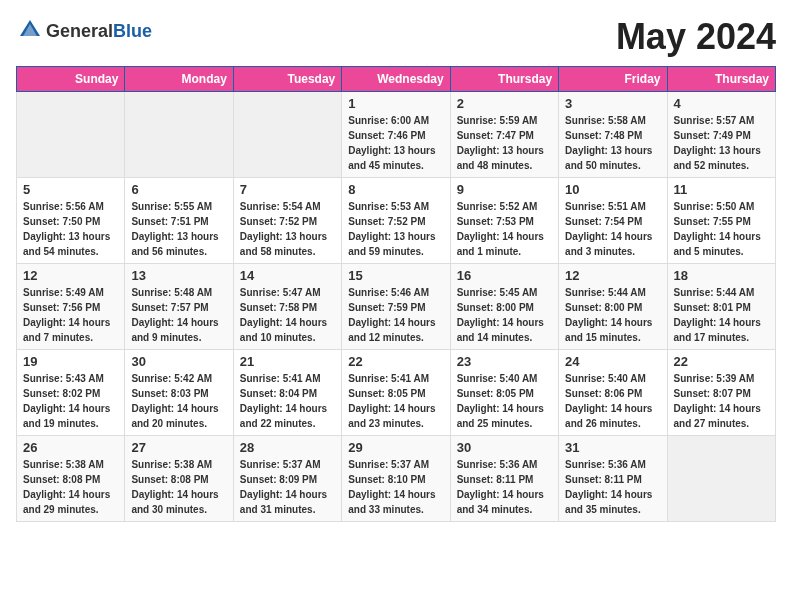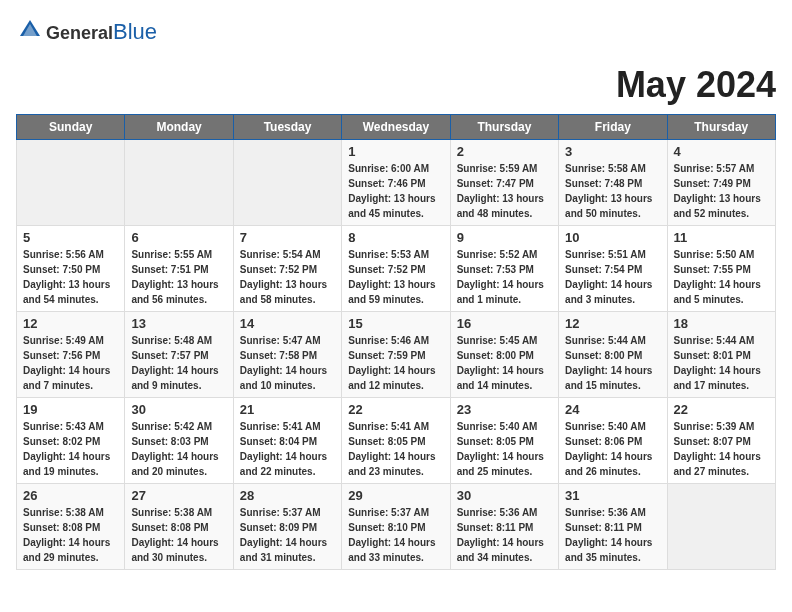--- a/index.html
+++ b/index.html
@@ -16,40 +16,39 @@
       align-items: flex-start;
       margin-bottom: 8px;
     }
     .logo {
       display: flex;
       flex-direction: column;
       align-items: flex-start;
     }
     .title-area {
       text-align: right;
-      margin-top: 48px;
     }
     .month-title {
       font-size: 36px;
       font-weight: bold;
       color: #222;
     }
     .location {
       font-size: 14px;
       color: #444;
     }
     .calendar {
       width: 100%;
       border-collapse: collapse;
       border: 1px solid #ccc;
     }
     .calendar th {
-      background-color: #737373;
+      background-color: #ec4899;
       color: #fff;
-      text-align: center;
+      text-align: right;
       padding: 5px 6px;
       font-size: 12px;
       border: 1px solid #1a5fa8;
     }
     .calendar td {
       vertical-align: top;
       padding: 4px 6px;
       border: 1px solid #ddd;
       width: 108px;
       min-height: 80px;
@@ -93,21 +92,21 @@
   <div class="logo">
     <div class="logo-wrapper">
       <div>
         <svg width="28" height="28" viewBox="0 0 28 28">
           <polygon points="14,4 24,20 4,20" fill="#1a5fa8"></polygon>
           <polygon points="14,8 22,22 6,22" fill="white" opacity="0.4"></polygon>
         </svg>
       </div>
       <div class="logo-text-wrapper">
         <div>
-          <span style="font-size:18px;font-weight:bold;color:#333;margin-top:48px;">General</span><span style="font-size:22px;font-weight:normal;color:#1a5fa8;">Blue</span>
+          <span style="font-size:18px;font-weight:bold;color:#333;margin-top:48px;">General</span><span style="font-size:18px;font-weight:bold;color:#1a5fa8;">Blue</span>
         </div>
       </div>
     </div>
   </div>
   <div class="title-area">
     <div class="month-title">May 2024</div>
   </div>
 </div>
 
 <table class="calendar">

